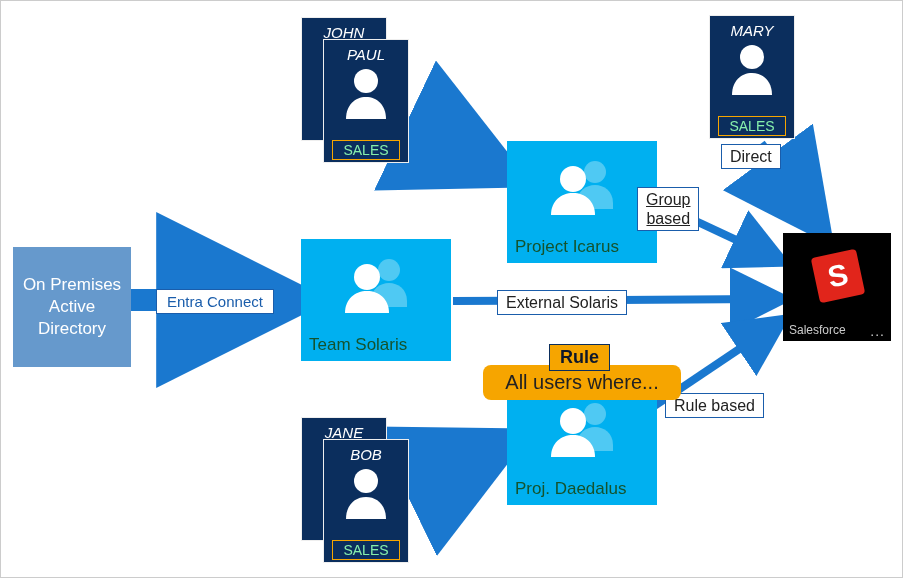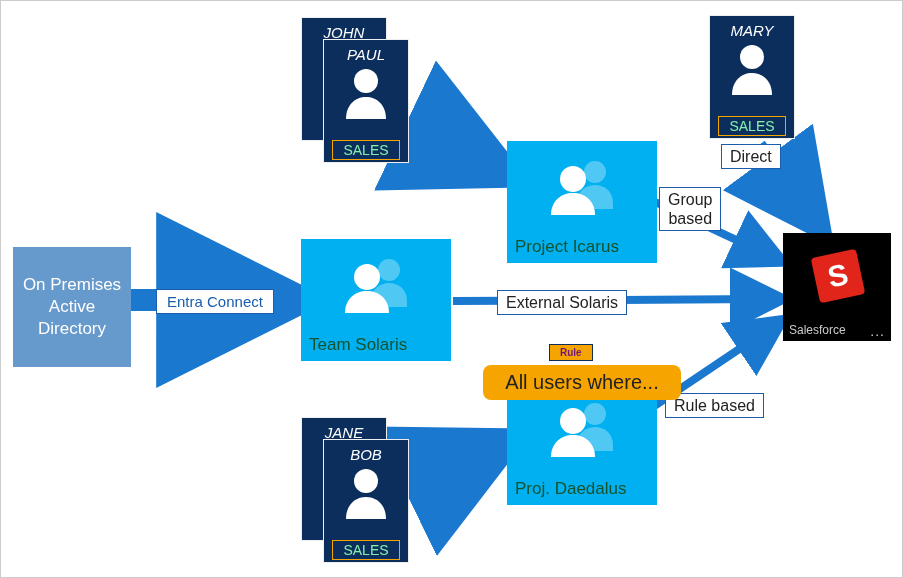--- a/index.html
+++ b/index.html
@@ -88,23 +88,23 @@
     font-size: 14px;
     padding: 1px 10px;
   }
   .user-avatar-svg { margin-top: 2px; }
 
   
   .rule-tab {
     position: absolute;
     background: #f6a500;
     border: 1.5px solid #0b2e5d;
-    color: #701a75;
+    color: #0f172a;
     font-weight: 700;
-    font-size: 10px;
+    font-size: 18px;
     padding: 2px 10px;
     z-index: 3;
   }
   .rule-box {
     position: absolute;
     background: #f6a500;
     color: #222;
     font-size: 20px;
     border-radius: 8px;
     padding: 6px 18px;
@@ -278,21 +278,21 @@
     <circle cx="24" cy="14" r="12" fill="#fff"></circle>
     <path d="M4 52c0-14 9-22 20-22s20 8 20 22H4z" fill="#fff"></path>
   </svg>
   <span class="sales">SALES</span>
 </div>
 
 <div class="rule-tab" style="left:548px; top:343px;">Rule</div>
 <div class="rule-box" style="left:482px; top:364px; width:198px;">All users where...</div>
 
 <div class="flow-label" style="left:720px; top:143px;">Direct</div>
-<div class="flow-label" style="left:658px; top:186px; white-space:pre-line;">Group
+<div class="flow-label" style="left:636px; top:186px; white-space:pre-line;text-decoration:underline;">Group
 based</div>
 <div class="flow-label" style="left:496px; top:289px;">External Solaris</div>
 <div class="flow-label" style="left:664px; top:392px;">Rule based</div>
 
 <div class="sf-tile" style="left:782px; top:232px;">
   <div class="sf-logo-wrap">
     <div class="sf-logo">
         <span>S</span>
       </div>
   </div>

